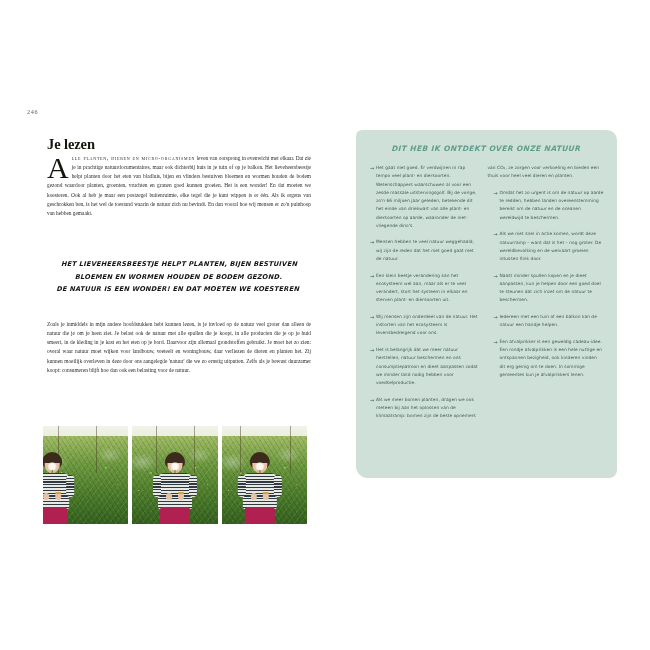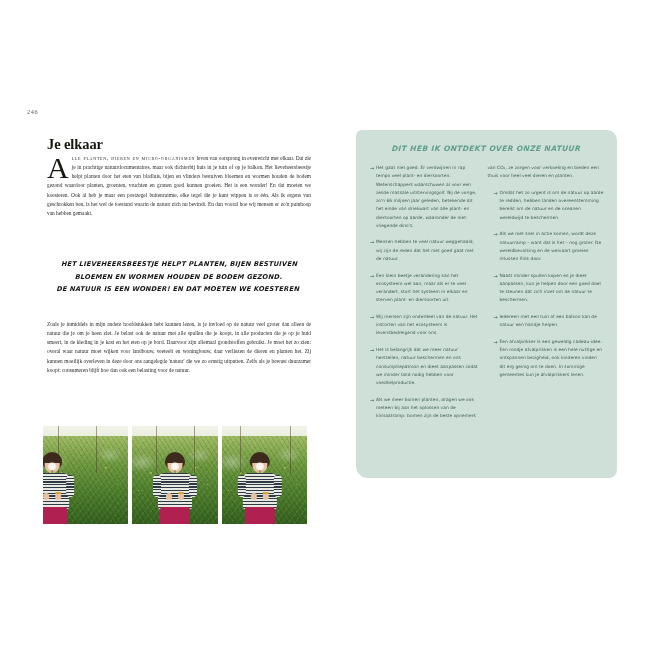--- a/index.html
+++ b/index.html
@@ -274,21 +274,21 @@
 </style>
 </head>
 <body>
 
 <div class="spread">
 
   <div class="page page-left">
 
     <div class="folio folio-left">246</div>
 
-    <h1 class="chapter-title">Je elkaar</h1>
+    <h1 class="chapter-title">Je lezen</h1>
 
     <div class="body-col para-open">
       <span class="dropcap">A</span><span class="smallcaps">lle planten, dieren en micro-organismen</span><span> leven van oorsprong in evenwicht met elkaar. Dat zie je in prachtige natuurdocumentaires, maar ook dichterbij huis in je tuin of op je balkon. Het lieveheersbeestje helpt planten door het eten van bladluis, bijen en vlinders bestuiven bloemen en wormen houden de bodem gezond waardoor planten, groenten, vruchten en granen goed kunnen groeien. Het is een wonder! En dat moeten we koesteren. Ook al heb je maar een postzegel buitenruimte, elke tegel die je kunt wippen is er één. Als ik ergens van geschrokken ben, is het wel de toestand waarin de natuur zich nu bevindt. En dan vooral hoe wij mensen er zo'n puinhoop van hebben gemaakt.</span>
     </div>
 
     <div class="pullquote">
       <span class="pq-line">Het lieveheersbeestje helpt planten, bijen bestuiven</span>
       <span class="pq-line">bloemen en wormen houden de bodem gezond.</span>
       <span class="pq-line">De natuur is een wonder! En dat moeten we koesteren</span>
     </div>

